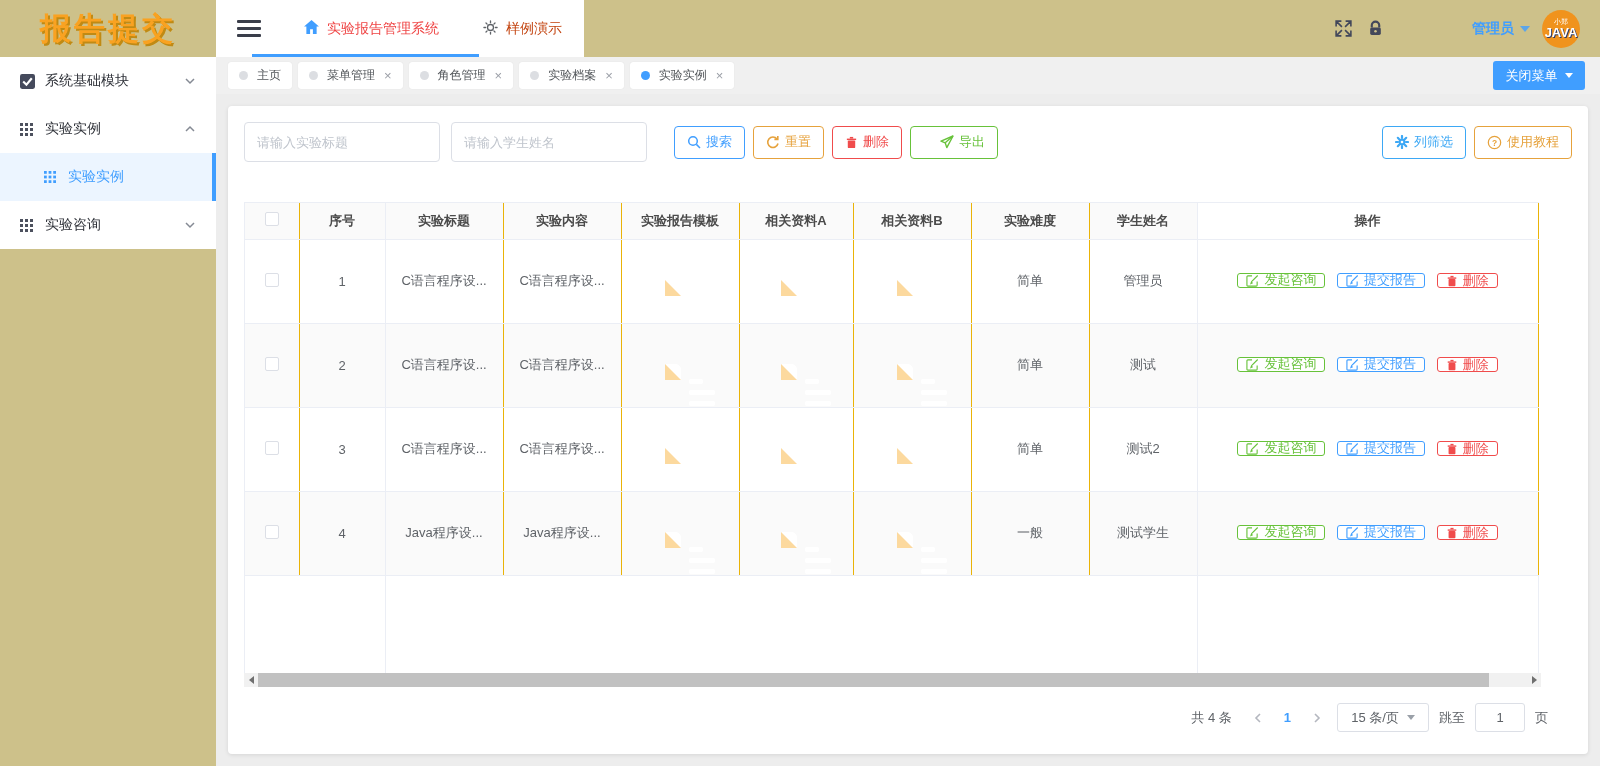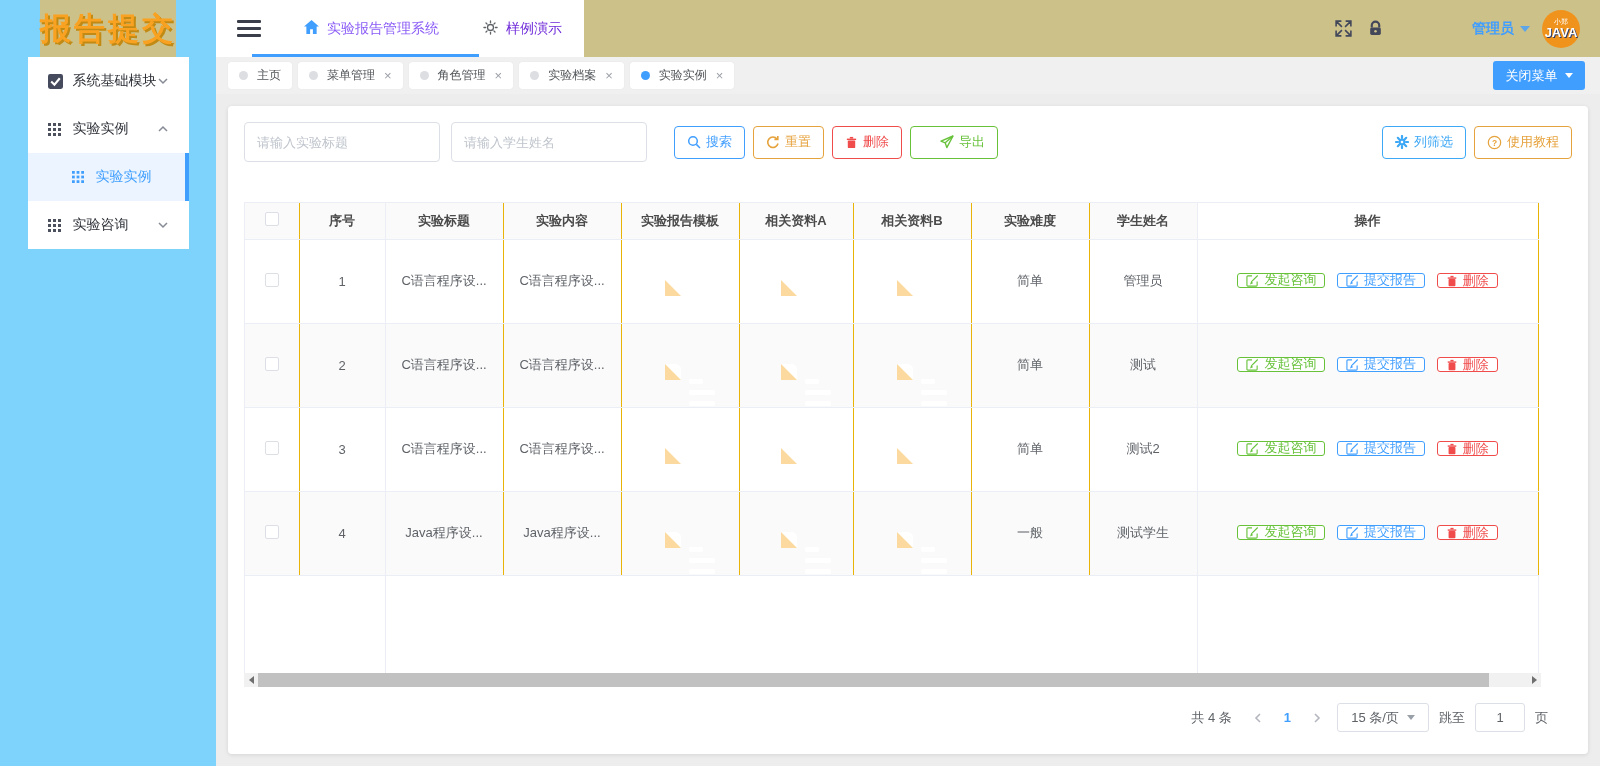--- a/index.html
+++ b/index.html
@@ -1,21 +1,21 @@
 <!DOCTYPE html>
 <html><head>
 <meta charset="utf-8">
 <style>
   * { margin:0; padding:0; box-sizing:border-box; }
   html,body { width:1600px; height:766px; overflow:hidden; background:#ededed;
               font-family:"Liberation Sans","DejaVu Sans",sans-serif; }
   .app { position:relative; width:1600px; height:766px; display:flex; }
 
   
-  .sidebar { width:216px; flex:none; background:#7dd3fc; display:flex; flex-direction:column;align-items:center; }
+  .sidebar { width:216px; flex:none; background:#0c4a6e; display:flex; flex-direction:column; }
   .logo { height:57px; background:#cdc18a; display:flex; align-items:center; justify-content:center; }
   .logo-text { font-size:31px; font-weight:bold; color:#f9a221; letter-spacing:3px;
                text-shadow:2px 2px 0 #c08a14; }
   .menu { background:#fff; }
   .menu-item { height:48px; display:flex; align-items:center; padding:0 20px;
                font-size:14px; color:#2e3138; cursor:pointer; }
   .menu-item .mi-icon { width:15px; height:15px; margin-right:10px; color:#4d515e; flex:none; display:flex; align-items:center;}
   .menu-item .arrow { margin-left:auto; color:#858a94; display:flex; }
   .submenu-item { height:48px; display:flex; align-items:center; padding:0 20px 0 44px;
                   font-size:14px; color:#2e3138; cursor:pointer; }
@@ -27,22 +27,22 @@
   
   .main { flex:1; min-width:0; display:flex; flex-direction:column; }
 
   
   .header { height:57px; flex:none; display:flex; background:#cdc18a; }
   .header-white { background:#fff; display:flex; align-items:stretch; }
   .hamburger { width:66px; display:flex; align-items:center; justify-content:center; cursor:pointer; }
   .hamburger .bars { width:24px; }
   .hamburger .bars i { display:block; height:3px; background:#3a3e4a; border-radius:1px; margin:4px 0; }
   .tab { position:relative; display:flex; align-items:center; gap:8px; padding:0 22px;
-         font-size:14px; color:#6d28d9; cursor:pointer; }
-  .tab.active { color:#8b5cf6; }
+         font-size:14px; color:#c2410c; cursor:pointer; }
+  .tab.active { color:#ef4444; }
   .tab.active::after { content:""; position:absolute; left:-30px; right:-18px; bottom:0;
                        height:3px; background:#409eff; }
   .header-right { flex:1; display:flex; align-items:center; justify-content:flex-end; padding-right:20px; }
   .hicon { display:flex; align-items:center; color:#42475a; cursor:pointer; margin-left:14px; }
   .icon-gap { width:88px; }
   .user { display:flex; align-items:center; gap:6px; color:#409eff; font-size:14px; font-weight:bold; cursor:pointer; }
   .caret { width:0; height:0; border-left:5px solid transparent; border-right:5px solid transparent;
            border-top:6px solid #409eff; opacity:.8; }
   .avatar { width:38px; height:38px; border-radius:50%; background:#f0931d; margin-left:12px;
             display:flex; flex-direction:column; align-items:center; justify-content:center; cursor:pointer; overflow:hidden;}

